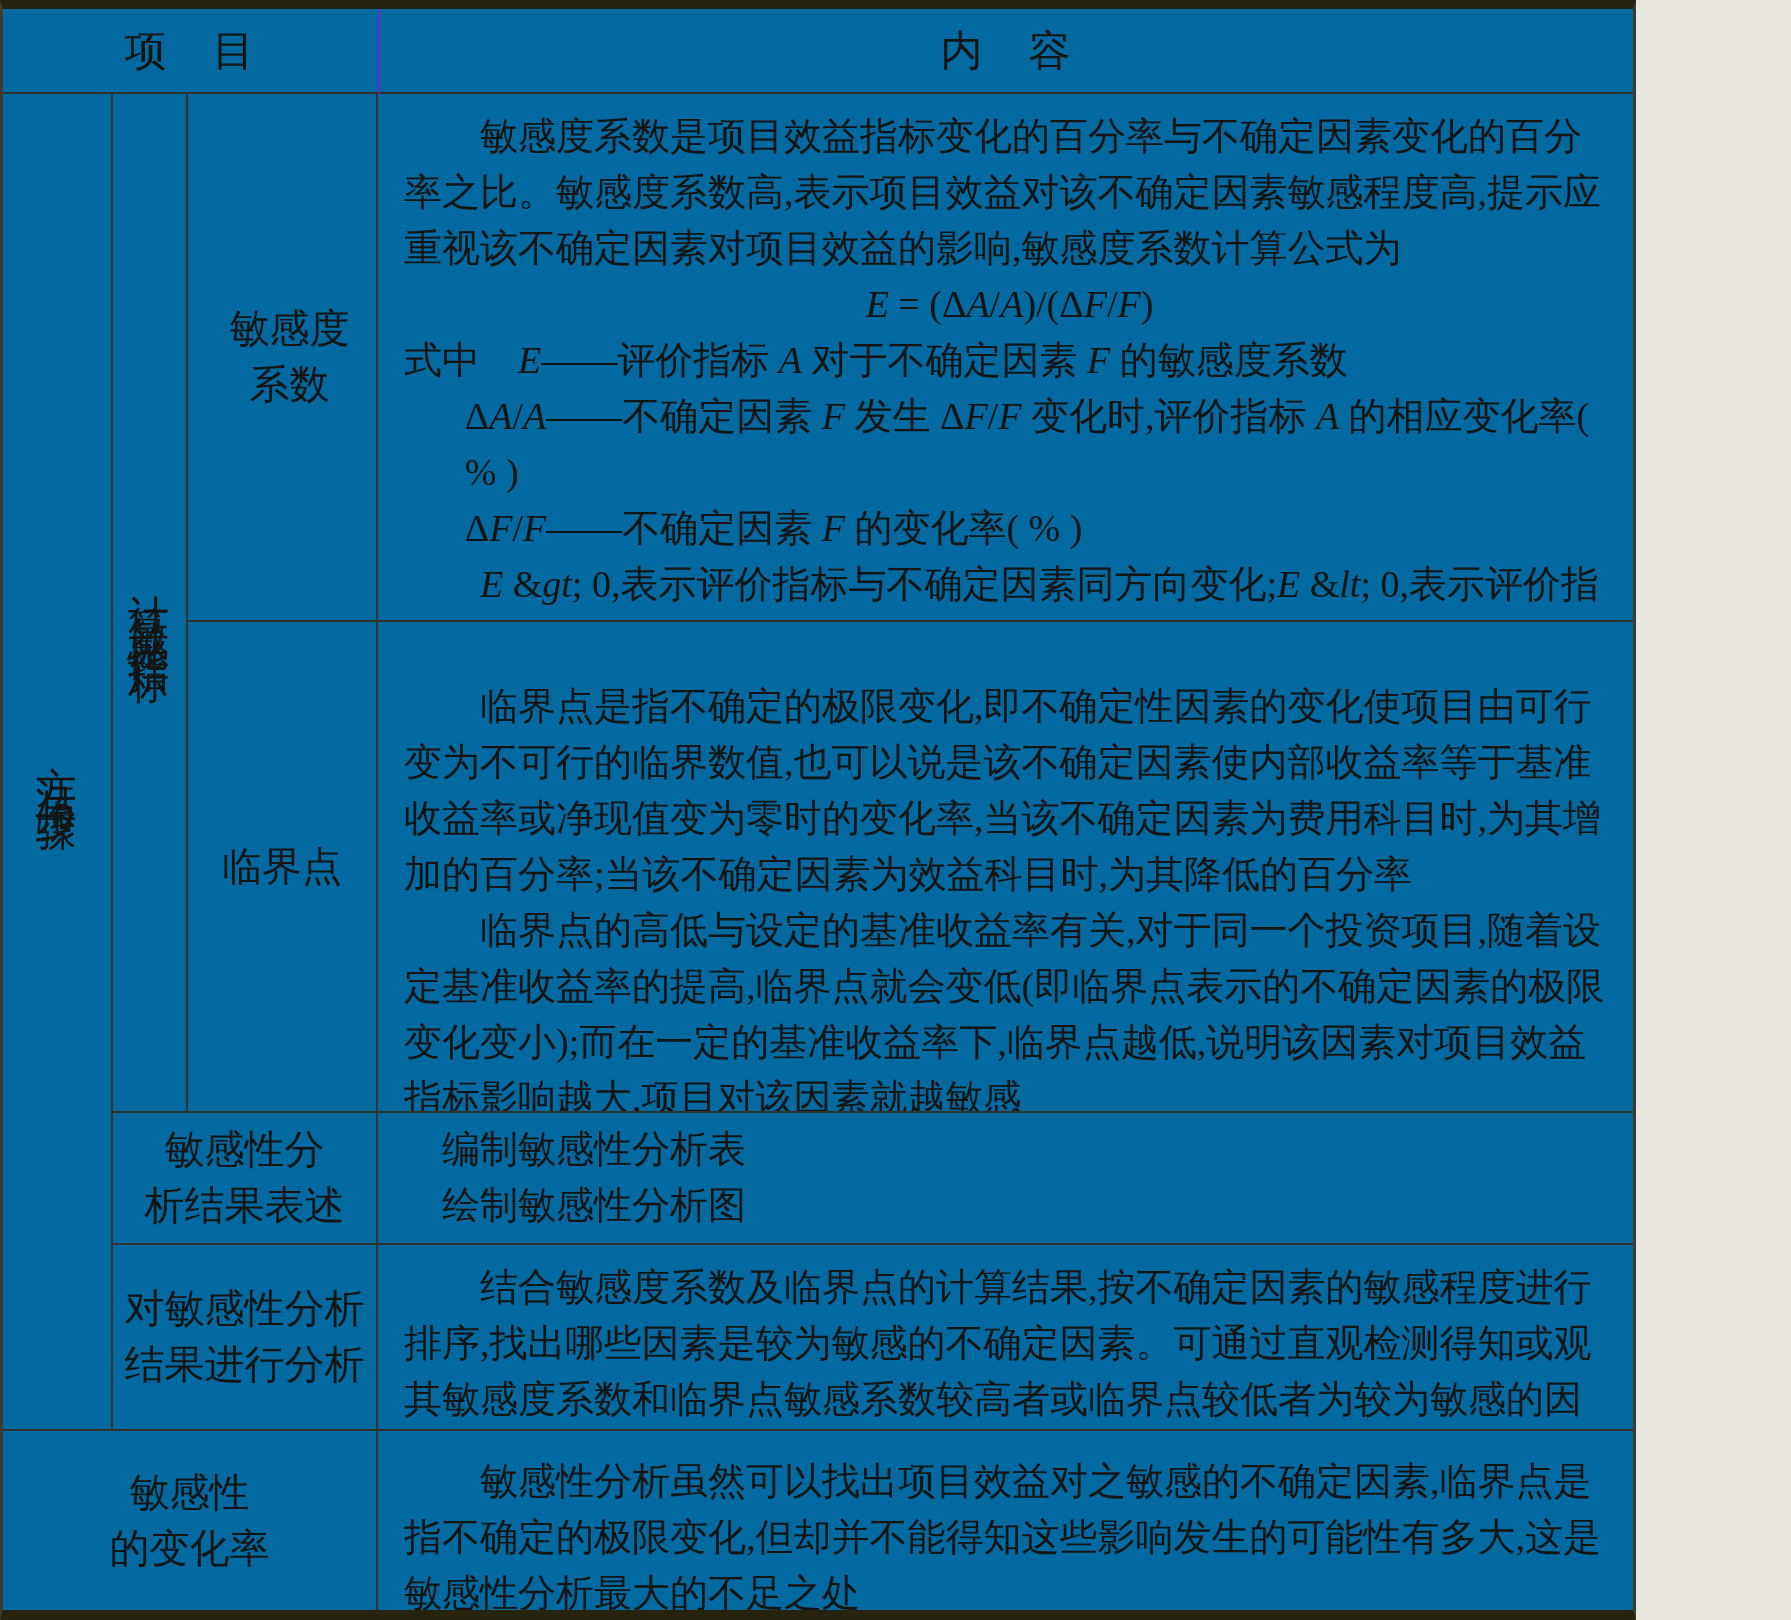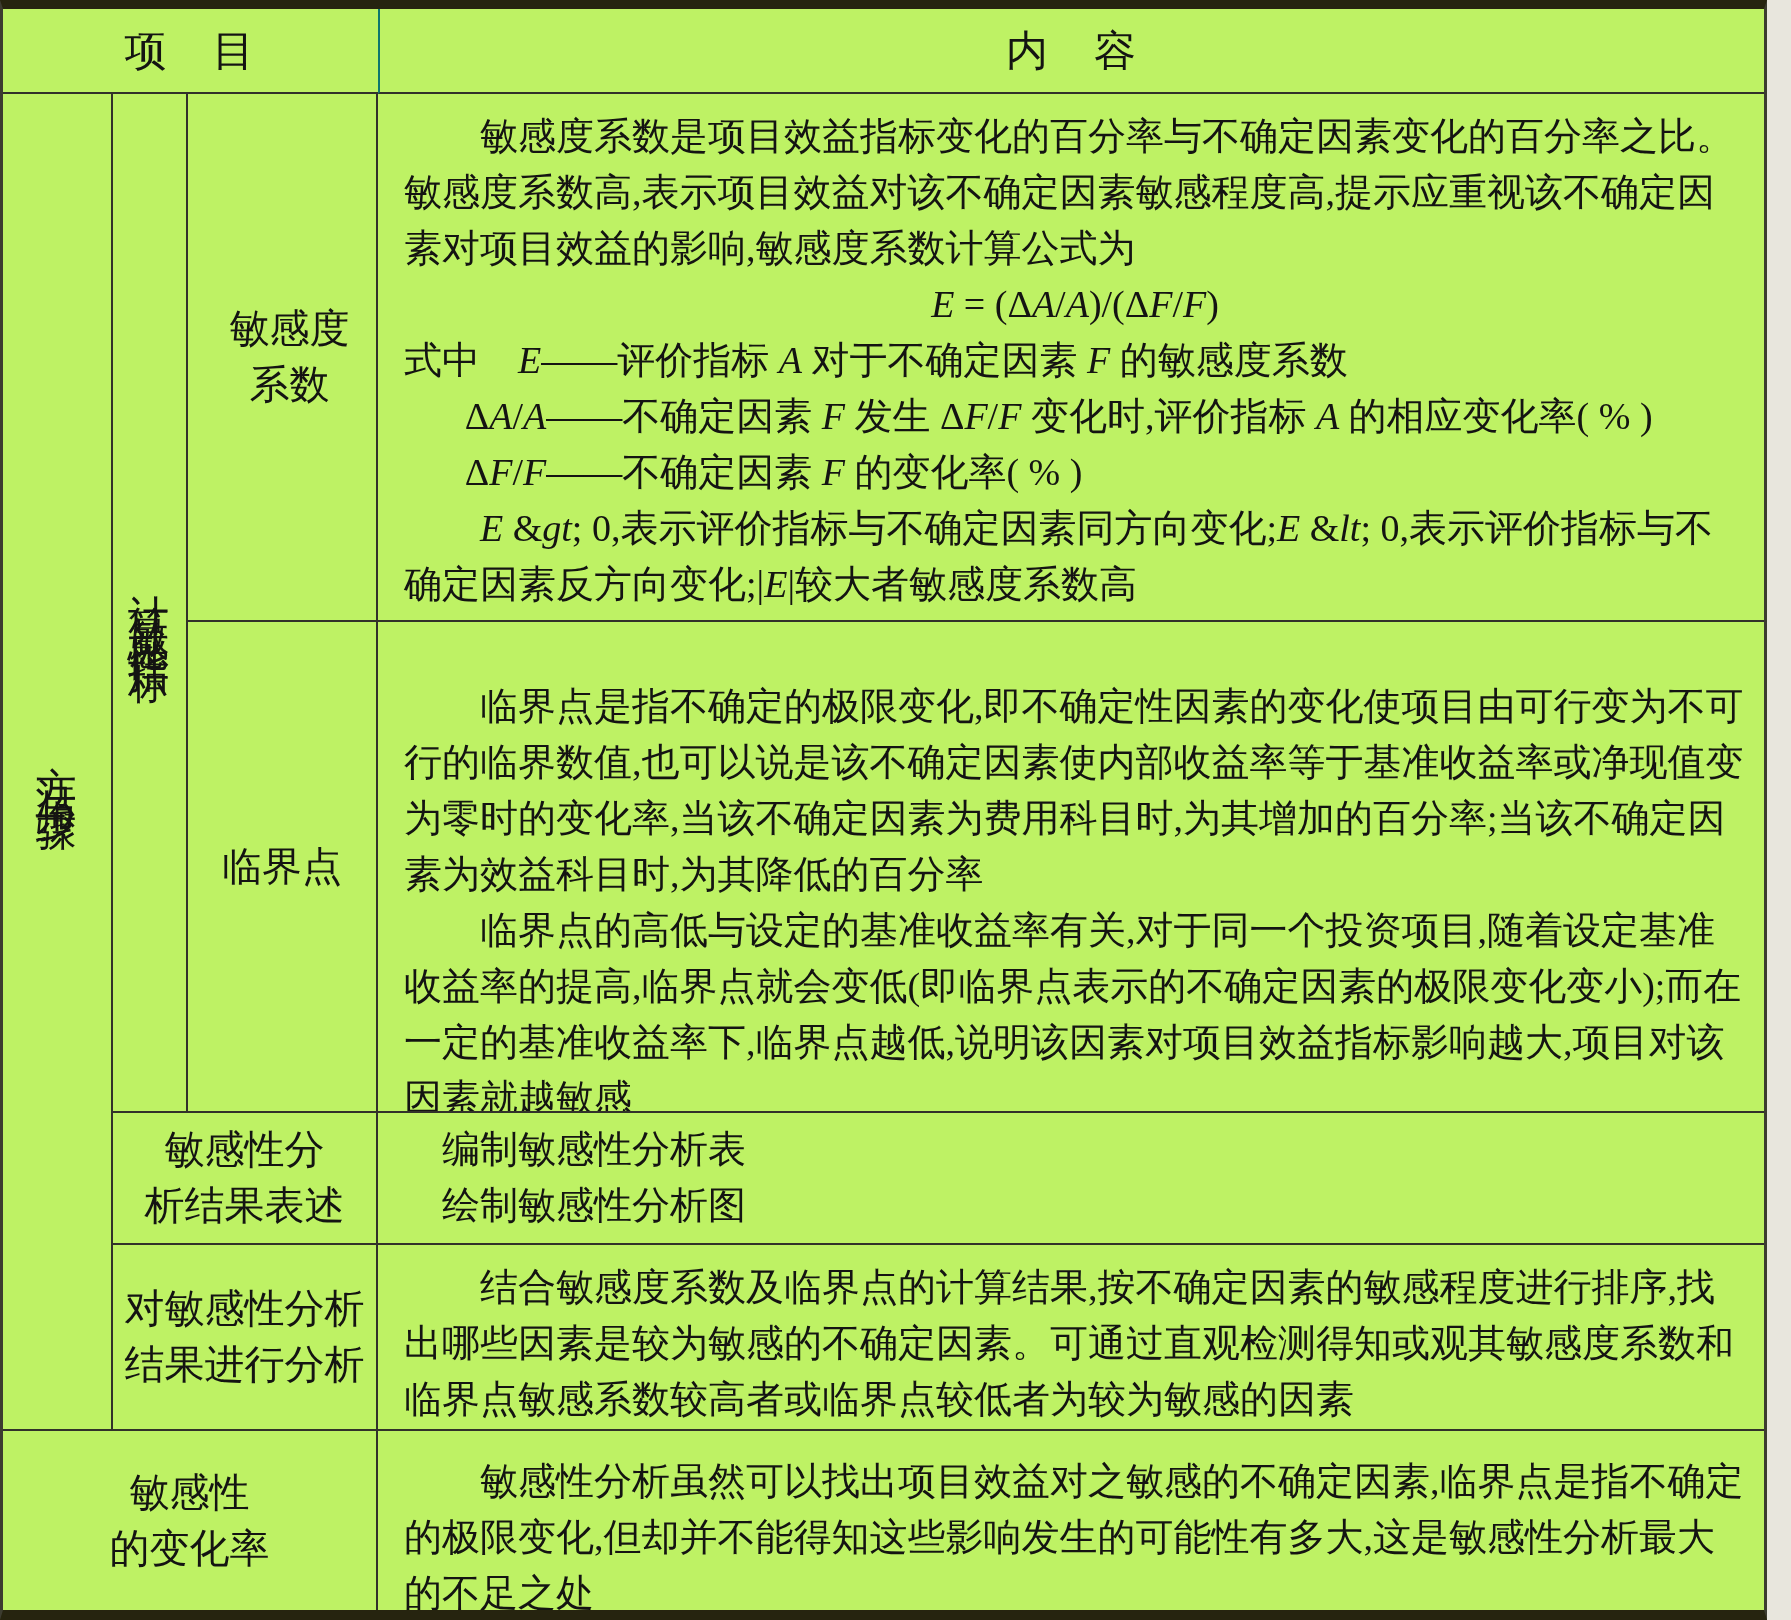--- a/index.html
+++ b/index.html
@@ -1,36 +1,36 @@
 <!DOCTYPE html>
 <html><head>
 <meta charset="utf-8">
 <style>
   html,body{margin:0;padding:0;background:#e8e6dd;}
   .page{
     position:relative;
-    width:1767px;height:1620px;
-    background:#bef264;
+    width:1636px;height:1620px;
+    background:#0369a1;
     font-family:"Liberation Serif","DejaVu Serif",serif;
     color:#141412;
     box-sizing:border-box;
   }
   .table{
     position:absolute;inset:0;
     box-sizing:border-box;
     border-top:9px solid #26240f;
     border-bottom:10px solid #26240f;
     border-left:3px solid #3c3c30;
     border-right:3px solid #3c3c30;
     display:grid;
     grid-template-columns:110px 75px 190px 1fr;
     grid-template-rows:85px 526px 491px 132px 186px 1fr;
   }
   .cell{box-sizing:border-box;}
-  .bl{border-left:2px solid #0f766e;}
+  .bl{border-left:2px solid #6d28d9;}
   .bt{border-top:2px solid #32322a;}
   .br{border-right:2px solid #32322a;}
   .bb{border-bottom:2px solid #32322a;}
 
   .hdr{
     display:flex;align-items:center;justify-content:center;
     font-size:42px;letter-spacing:2px;
   }
   .label{
     display:flex;align-items:center;justify-content:center;

